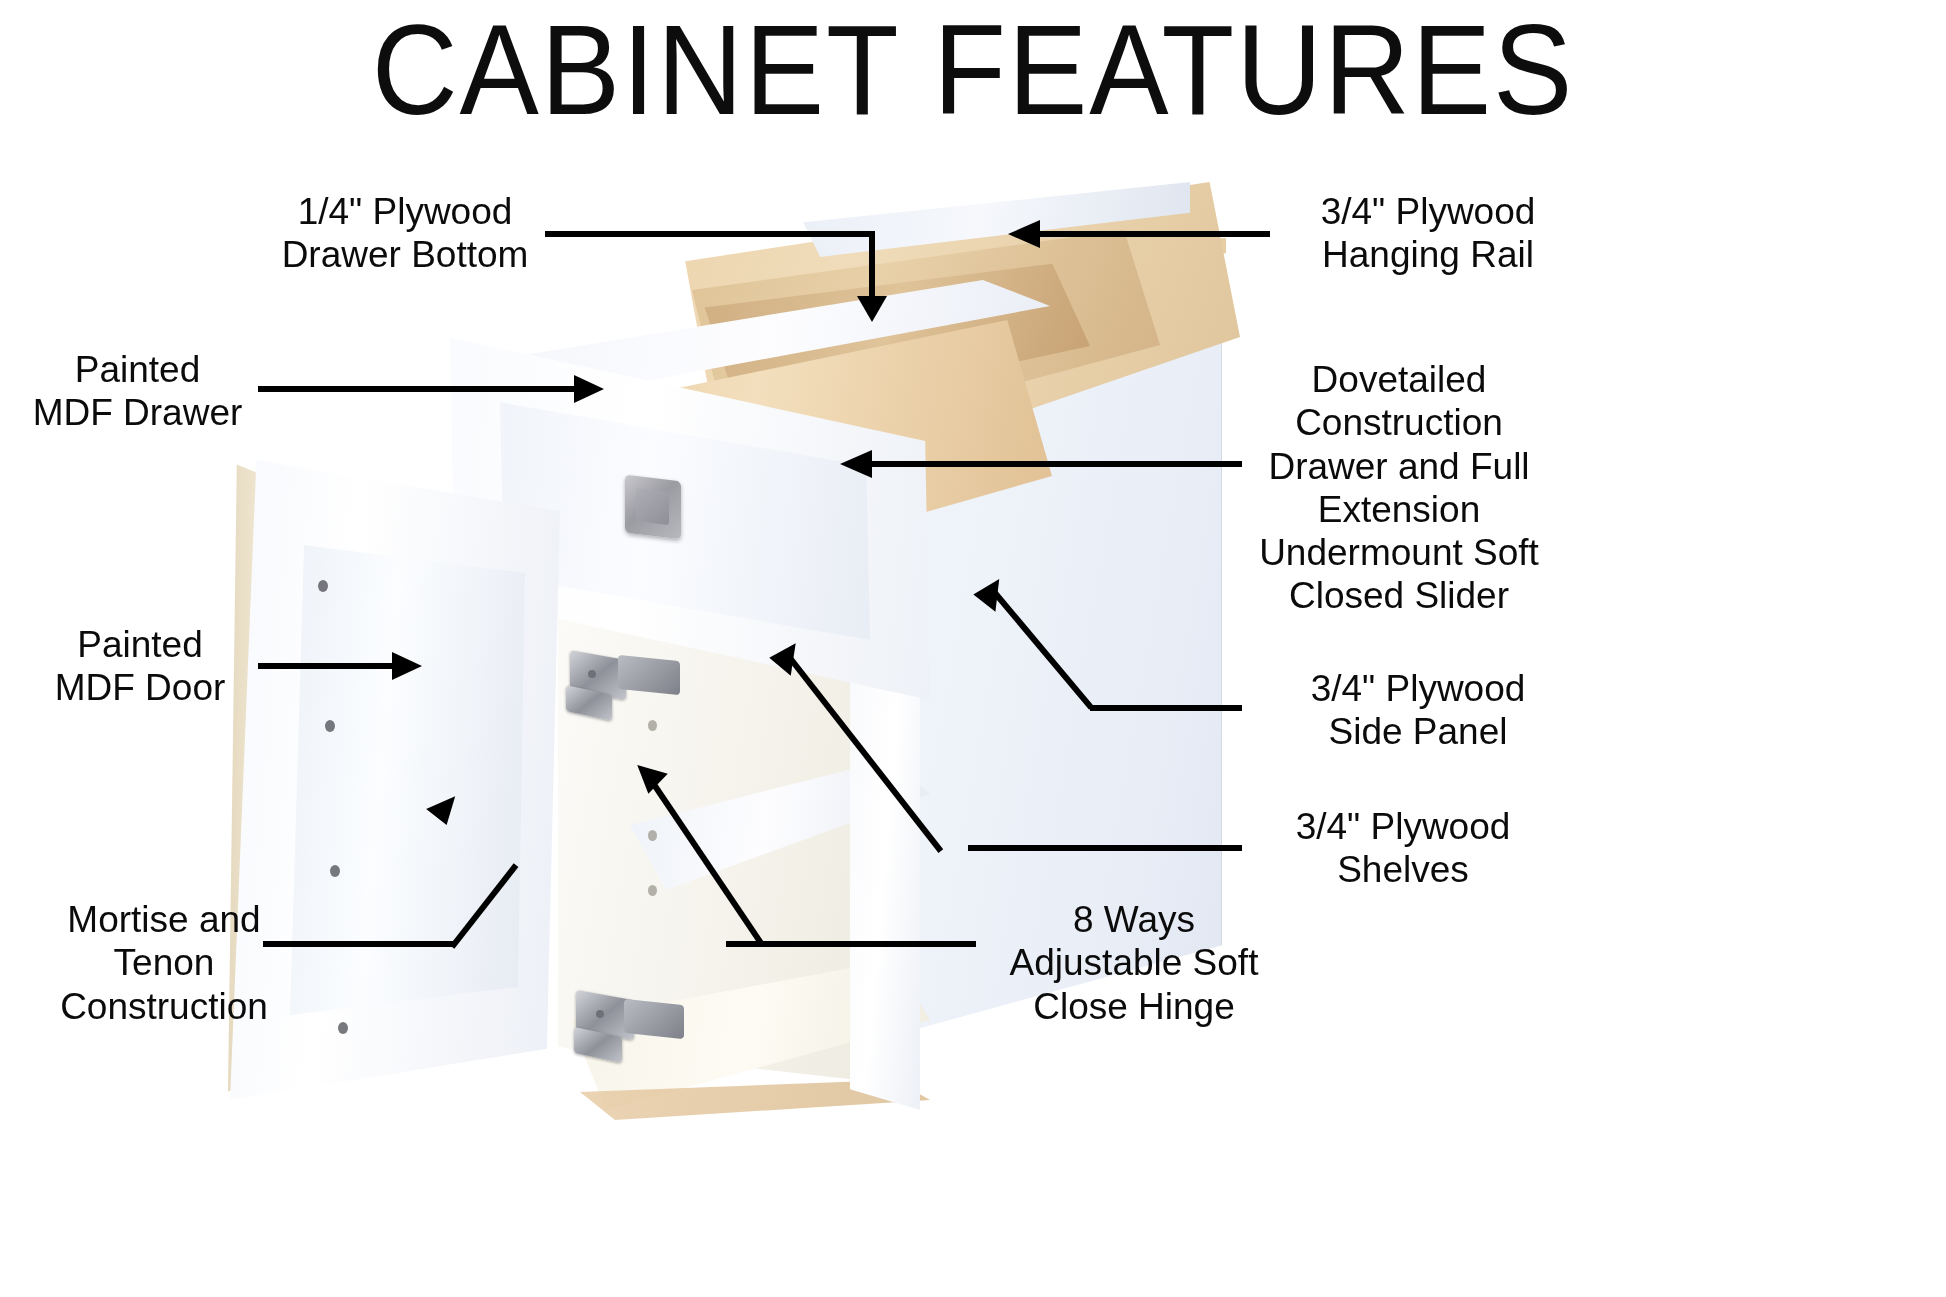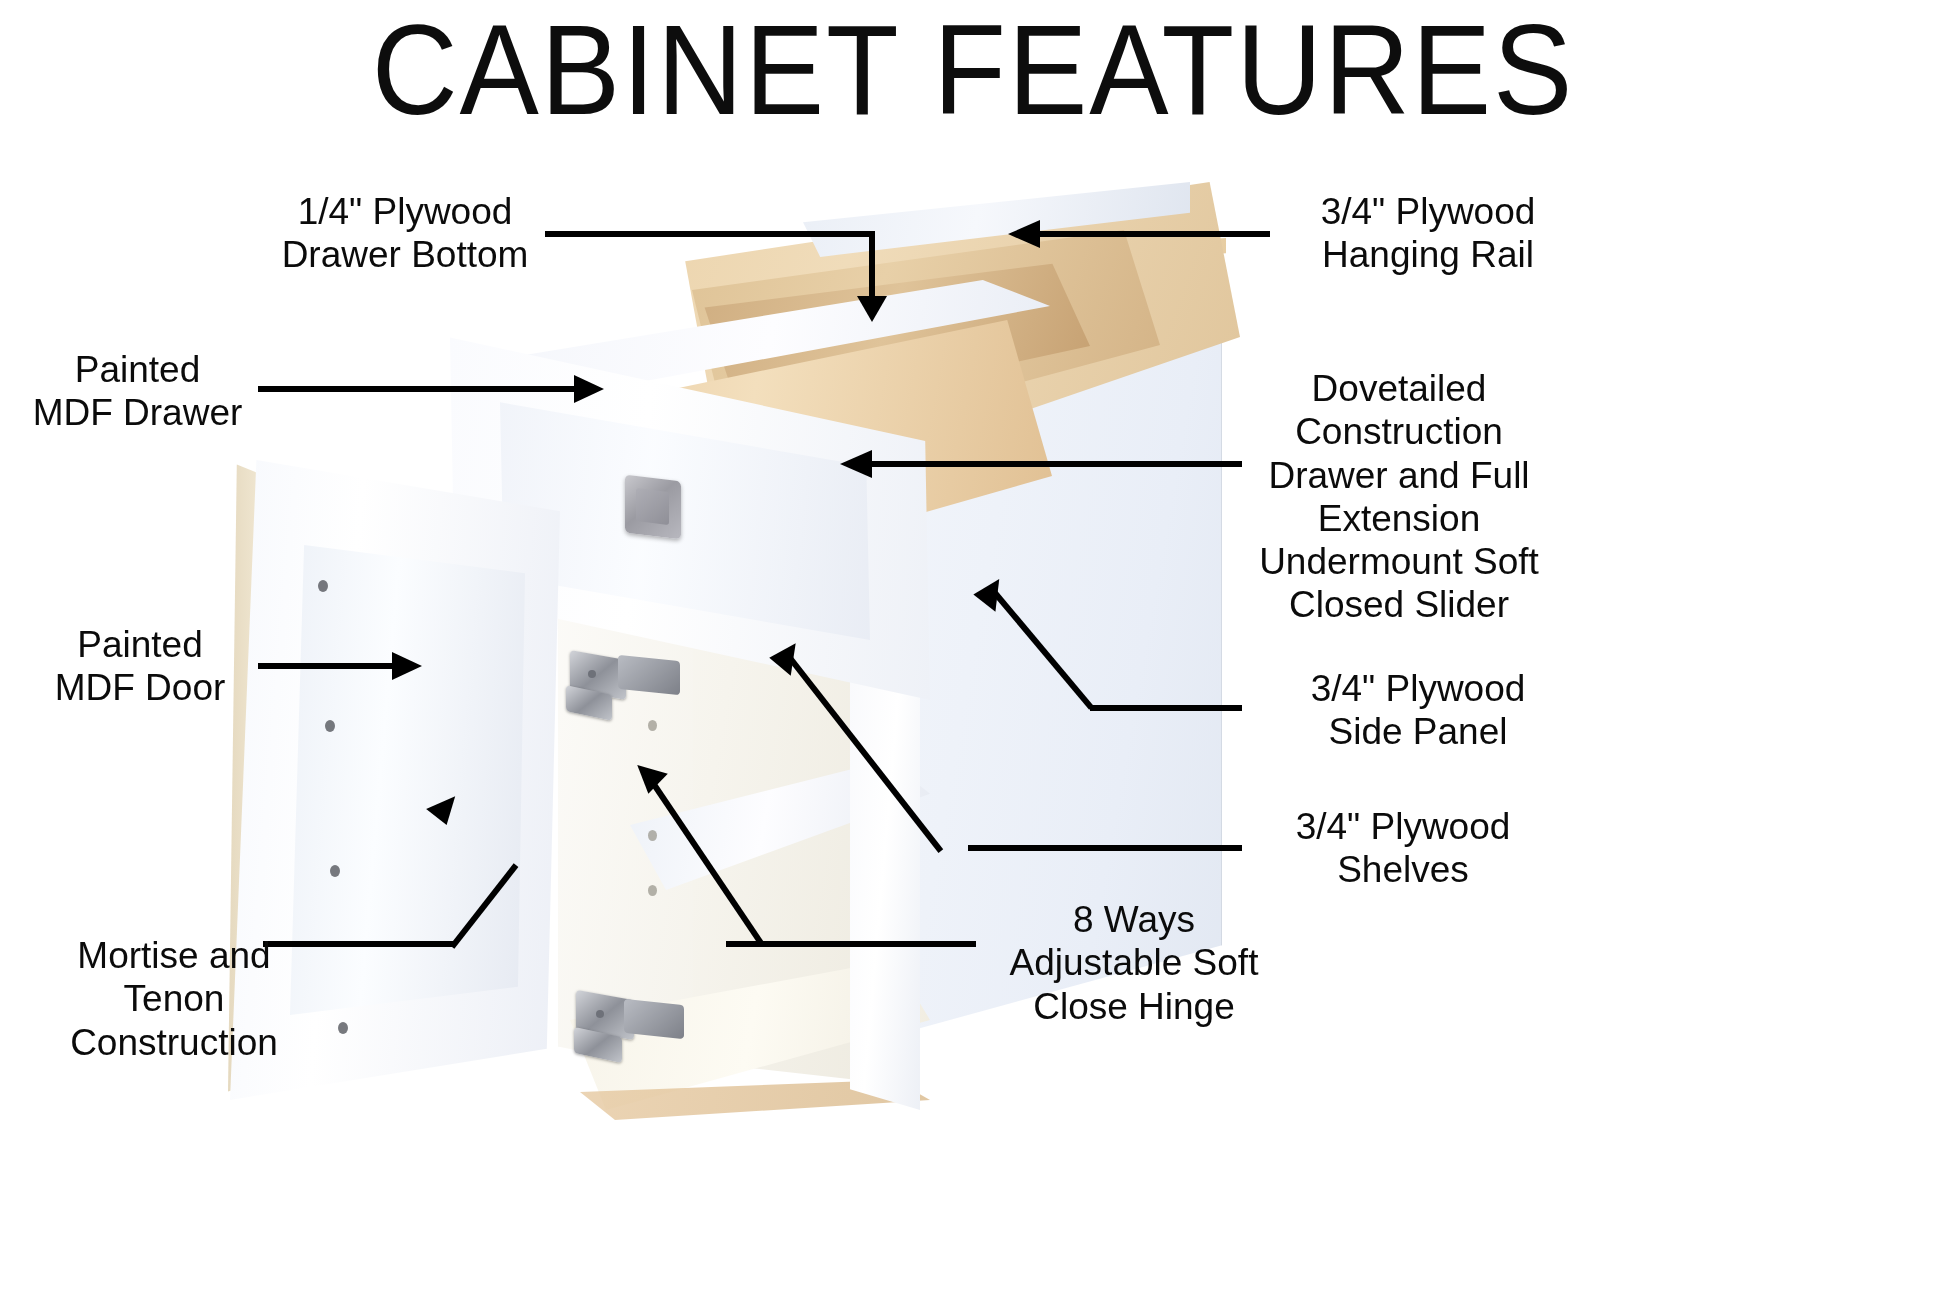--- a/index.html
+++ b/index.html
@@ -264,35 +264,35 @@
 
 <div class="lbl c" style="left:250px;top:190px;width:310px;">1/4" Plywood
 Drawer Bottom</div>
 
 <div class="lbl c" style="left:1273px;top:190px;width:310px;">3/4" Plywood
 Hanging Rail</div>
 
 <div class="lbl c" style="left:15px;top:348px;width:245px;">Painted
 MDF Drawer</div>
 
-<div class="lbl c" style="left:1248px;top:367px;width:302px;">Dovetailed
+<div class="lbl c" style="left:1248px;top:358px;width:302px;">Dovetailed
 Construction
 Drawer and Full
 Extension
 Undermount Soft
 Closed Slider</div>
 
 <div class="lbl c" style="left:25px;top:623px;width:230px;">Painted
 MDF Door</div>
 
 <div class="lbl c" style="left:1263px;top:667px;width:310px;">3/4" Plywood
 Side Panel</div>
 
 <div class="lbl c" style="left:1248px;top:805px;width:310px;">3/4" Plywood
 Shelves</div>
 
-<div class="lbl c" style="left:40px;top:898px;width:268px;margin-top:36px;">Mortise and
+<div class="lbl c" style="left:30px;top:898px;width:268px;">Mortise and
 Tenon
 Construction</div>
 
 <div class="lbl c" style="left:978px;top:898px;width:312px;">8 Ways
 Adjustable Soft
 Close Hinge</div>
 
 </body></html>

